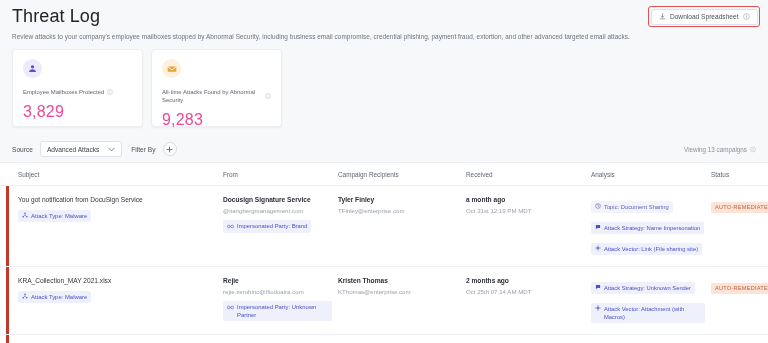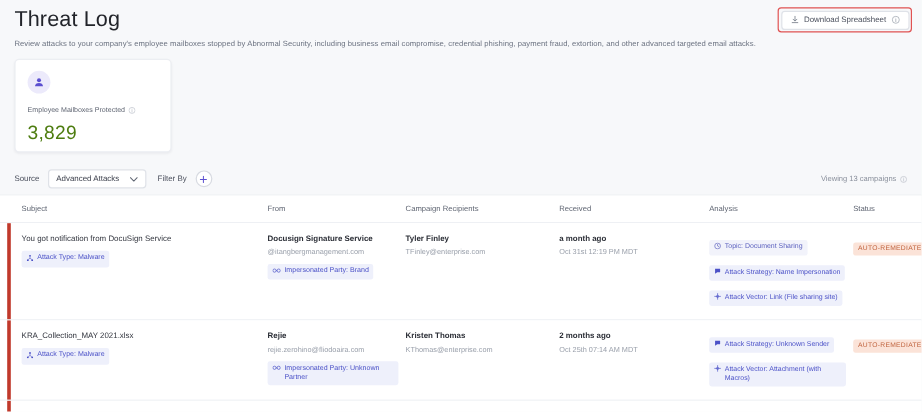--- a/index.html
+++ b/index.html
@@ -45,21 +45,21 @@
     width: 19px; height: 19px; border-radius: 50%;
     display: flex; align-items: center; justify-content: center;
   }
   .card-icon.purple { background: #eceafb; }
   .card-icon.orange { background: #fdf0dc; }
   .card-label {
     margin-top: 10px; font-size: 5.9px; color: #5f6572; display: flex;
     align-items: center; gap: 3px; line-height: 8px;
   }
   .card-value {
-    margin-top: 7px; font-size: 16px; color: #4d7c0f; font-weight: 400;
+    margin-top: 7px; font-size: 16px; color: #ec4899; font-weight: 400;
     letter-spacing: .2px;
   }
 
   
   .filterbar {
     display: flex; align-items: center; gap: 7px;
     padding: 0 12px; height: 26px; margin-top: 9px; position: relative;
   }
   .filter-label { font-size: 6.6px; color: #4a4f5c; }
   .select {
@@ -172,20 +172,39 @@
           <svg width="6" height="6" viewBox="0 0 12 12">
               <circle cx="6" cy="6" r="5" stroke="#b6bbc4" stroke-width="1" fill="none"></circle>
               <circle cx="6" cy="3.6" r=".7" fill="#b6bbc4"></circle>
               <path d="M6 5.4v3.2" stroke="#b6bbc4" stroke-width="1" stroke-linecap="round"></path>
             </svg>
         </span>
       </div>
       <div class="card-value">3,829</div>
     </div>
 
+    <div class="card">
+      <div class="card-icon orange">
+        <svg width="10" height="10" viewBox="0 0 14 14">
+            <rect x="1" y="3.4" width="12" height="7.6" rx="1.2" fill="#e8a33d"></rect>
+            <path d="M1.4 4.2l5.6 4 5.6-4" stroke="#fff" stroke-width="1.1" fill="none" stroke-linecap="round" stroke-linejoin="round"></path>
+          </svg>
+      </div>
+      <div class="card-label">
+        <span>All-time Attacks Found by Abnormal Security</span>
+        <span class="ico">
+          <svg width="6" height="6" viewBox="0 0 12 12">
+              <circle cx="6" cy="6" r="5" stroke="#b6bbc4" stroke-width="1" fill="none"></circle>
+              <circle cx="6" cy="3.6" r=".7" fill="#b6bbc4"></circle>
+              <path d="M6 5.4v3.2" stroke="#b6bbc4" stroke-width="1" stroke-linecap="round"></path>
+            </svg>
+        </span>
+      </div>
+      <div class="card-value">9,283</div>
+    </div>
   </div>
 
   <div class="filterbar">
     <span class="filter-label">Source</span>
     <div class="select">
       <span>Advanced Attacks</span>
       <span class="ico">
         <svg width="7" height="5" viewBox="0 0 10 6">
             <path d="M1 1l4 4 4-4" stroke="#5f6572" stroke-width="1.2" fill="none" stroke-linecap="round" stroke-linejoin="round"></path>
           </svg>

